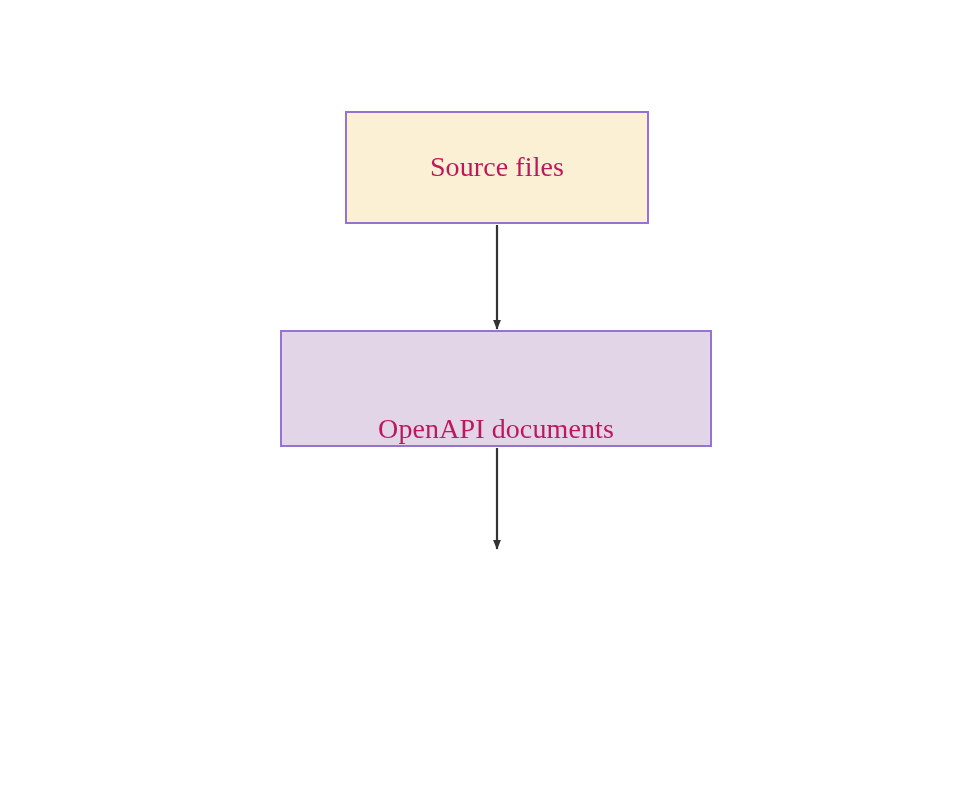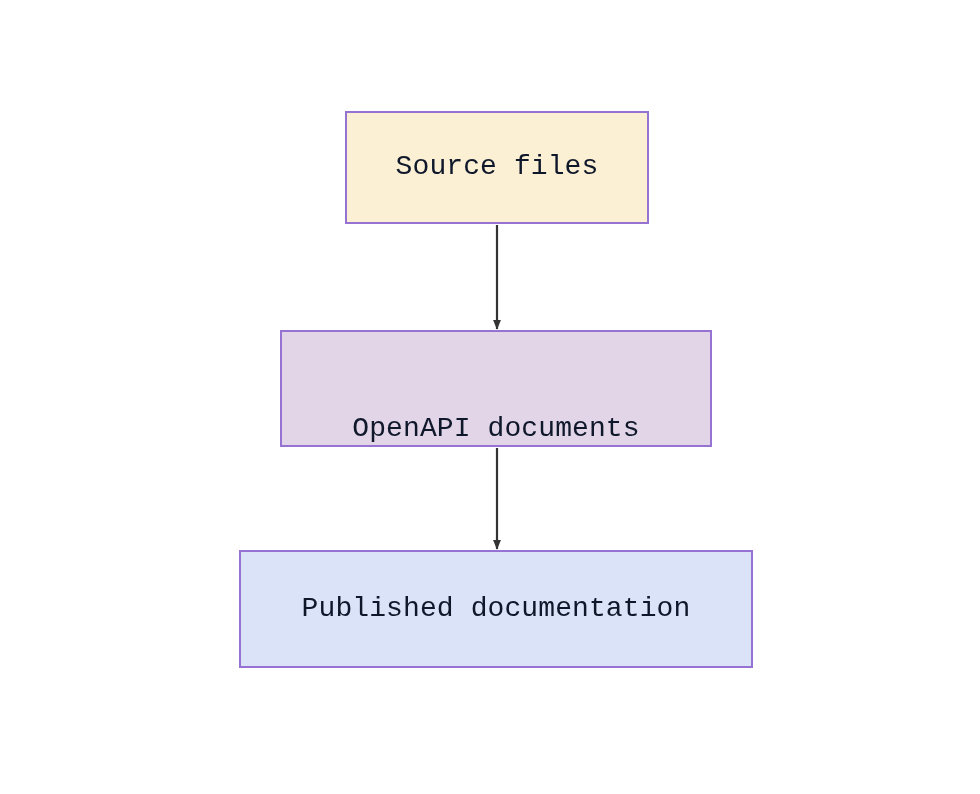--- a/index.html
+++ b/index.html
@@ -31,24 +31,24 @@
     position: absolute;
     box-sizing: border-box;
     border-style: solid;
     border-width: 2px;
     display: flex;
     align-items: center;
     justify-content: center;
     text-align: center;
   }
   .flow-node-label {
-    font-family: Liberation Mono, monospace;
+    font-family: Liberation Serif, serif;
     font-size: 28px;
     line-height: 1.1;
-    color: #0f172a;
+    color: #be185d;
     letter-spacing: 0.1px;
     white-space: nowrap;
   }
 
   
   #node-source-files {
     left: 345px;
     top: 111px;
     width: 304px;
     height: 113px;
@@ -88,17 +88,14 @@
   </svg>
 
   <div class="flow-node" id="node-source-files" style="background:#fbefd4; border-color:#9673d3;">
     <span class="flow-node-label">Source files</span>
   </div>
 
   <div class="flow-node" id="node-openapi-documents" style="background:#e1d5e7; border-color:#9673d3;align-items:flex-end;">
     <span class="flow-node-label">OpenAPI documents</span>
   </div>
 
-  <div class="flow-node" id="node-published-documentation" style="background:#dae3f7; border-color:#9673d3;">
-    <span class="flow-node-label">Published documentation</span>
-  </div>
 
 </div>
 
 </body></html>

